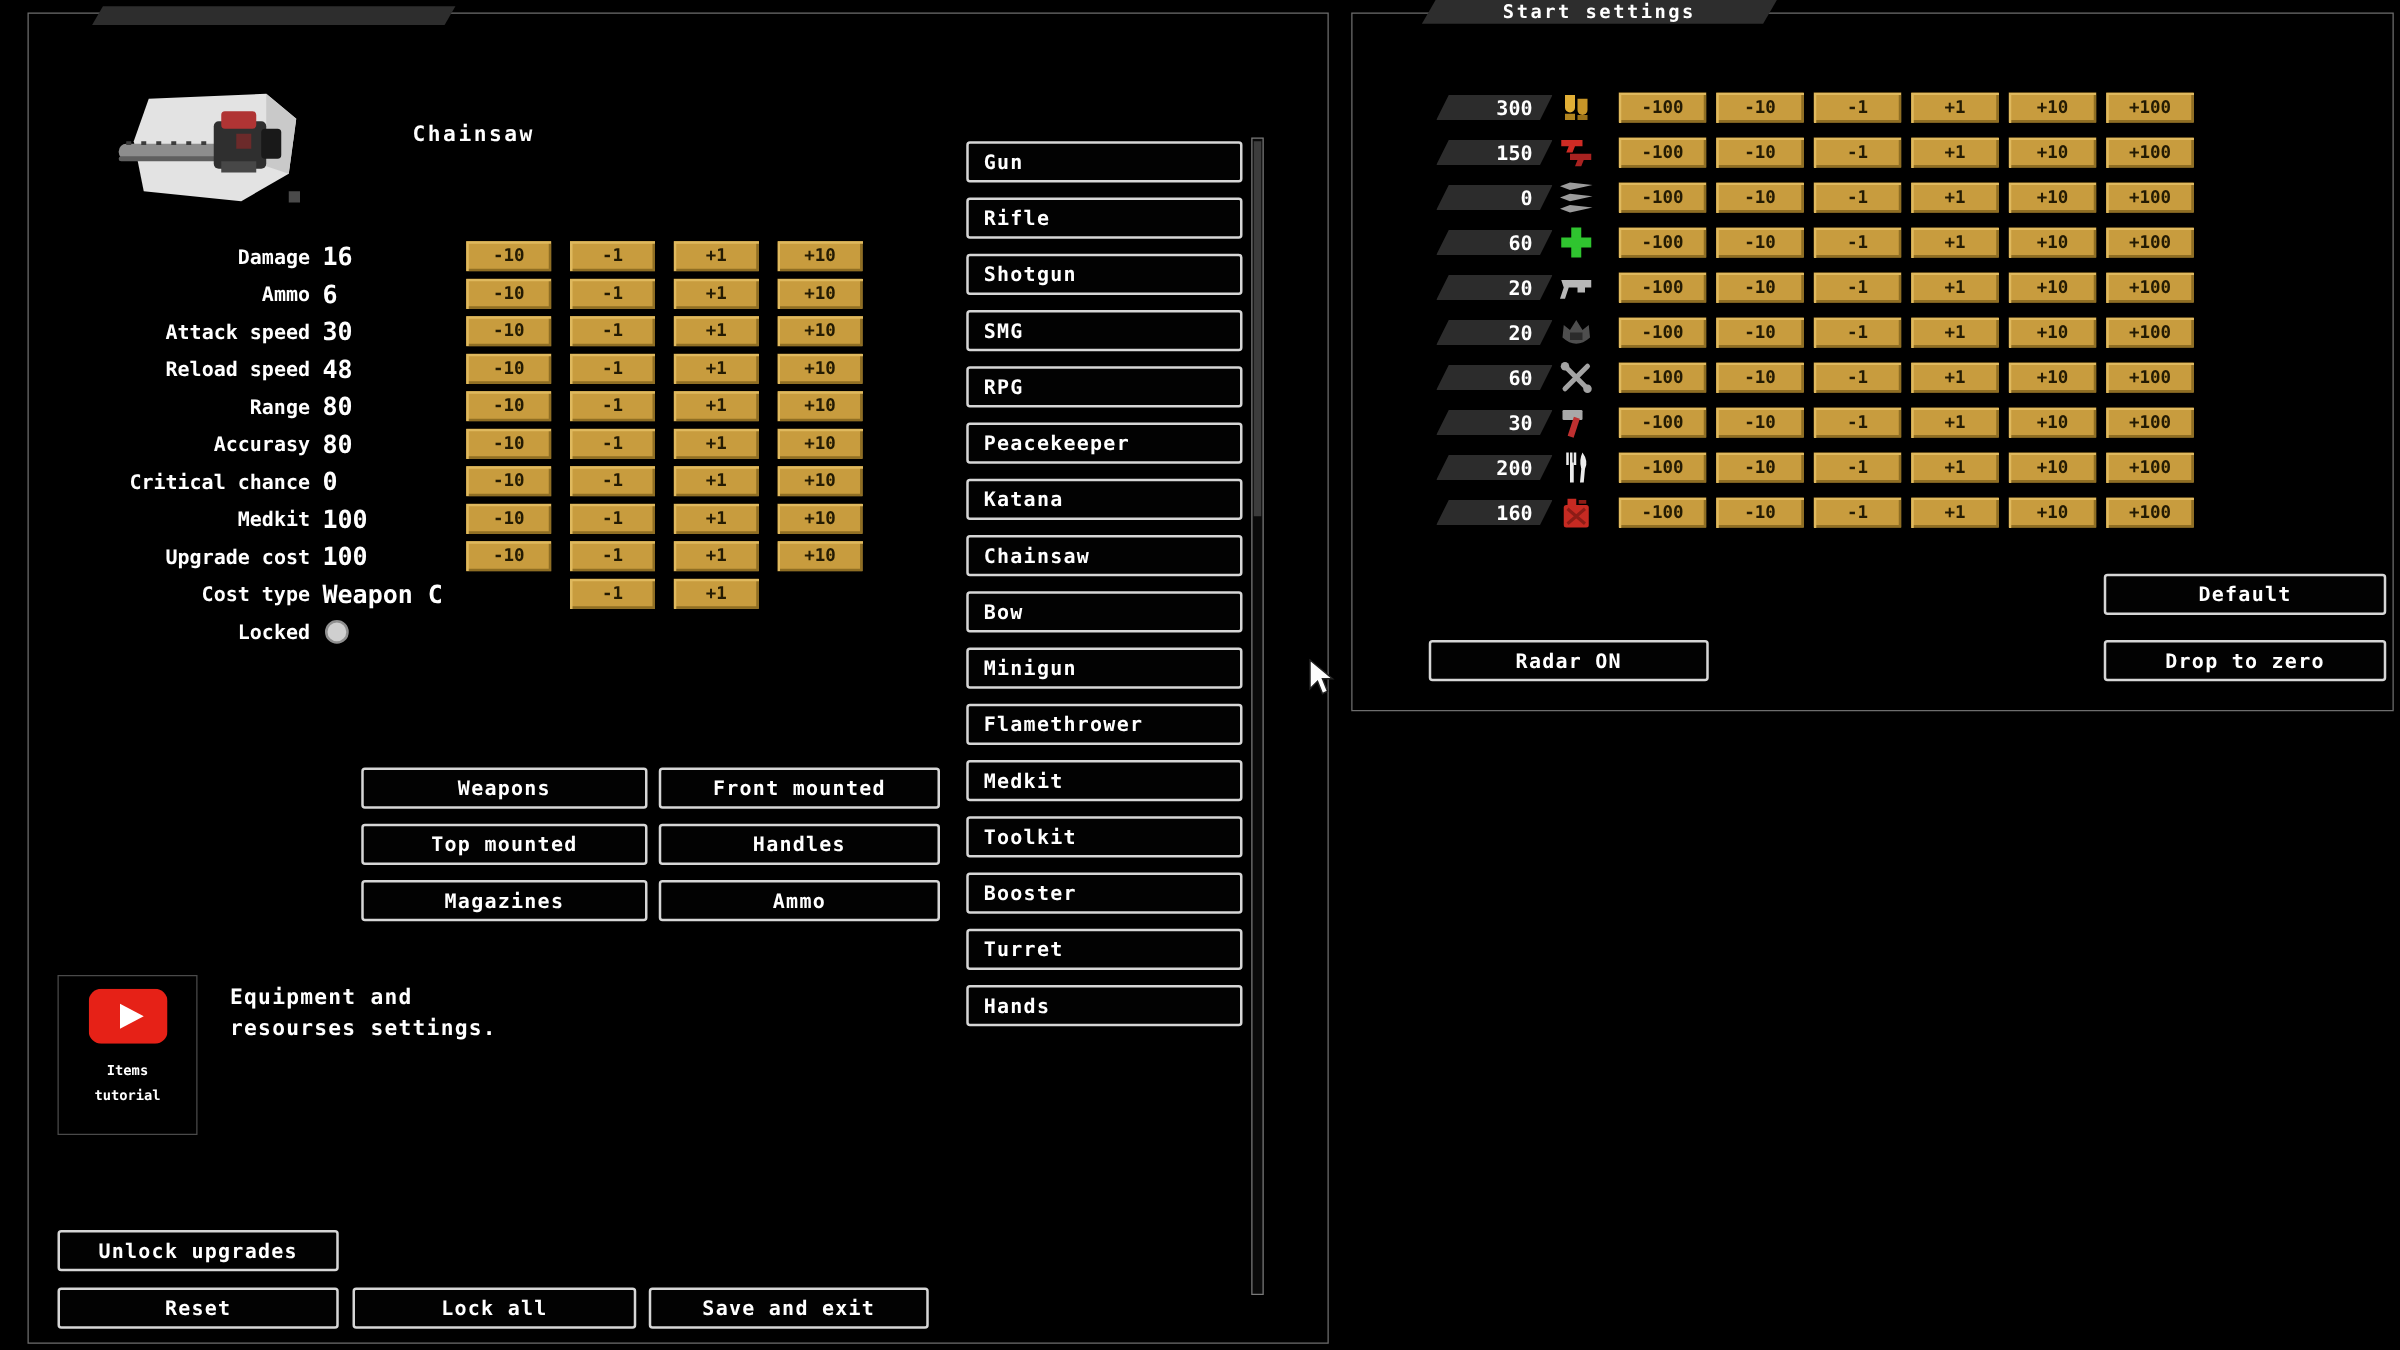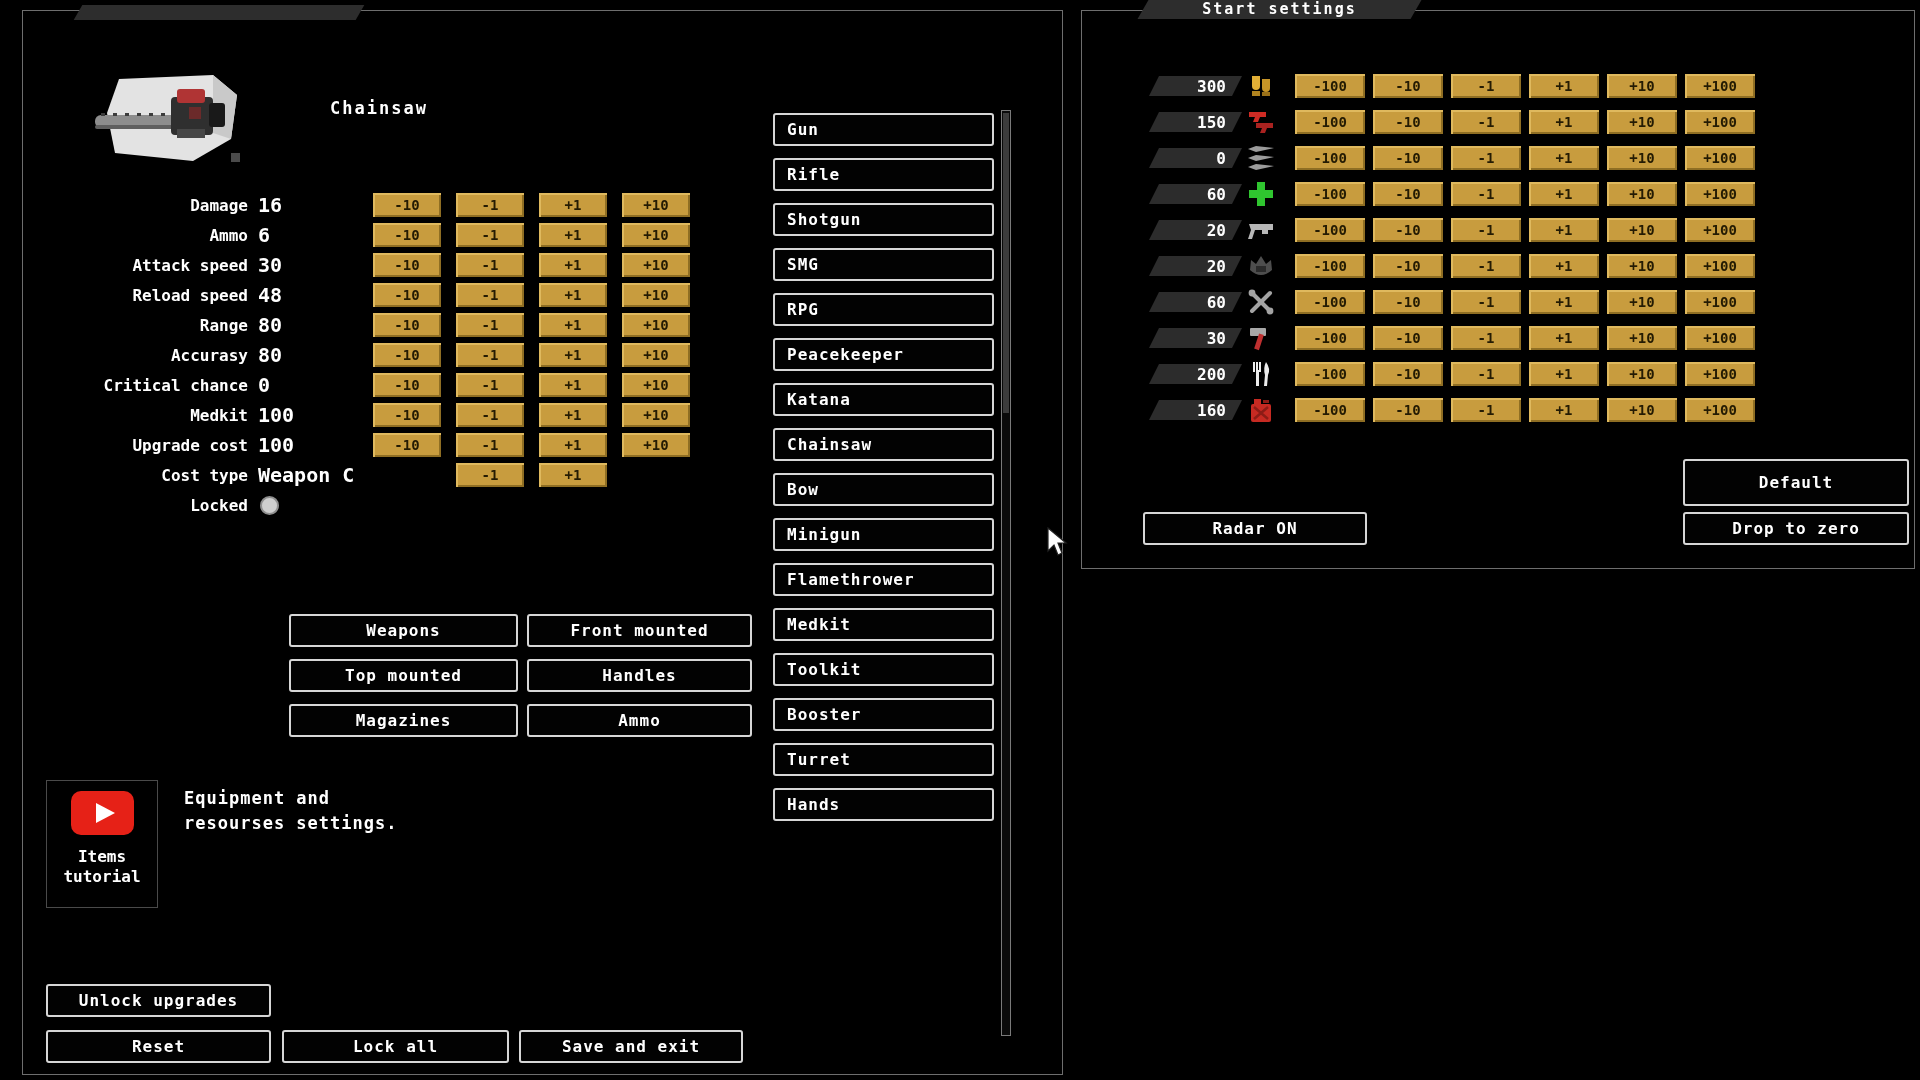--- a/index.html
+++ b/index.html
@@ -47,41 +47,41 @@
   #weapon-list .btn-dark { width:100%; height:33px; margin-bottom:12px;
                            justify-content:flex-start; padding-left:12px; }
 
   #scrollbar { position:absolute; left:1001px; top:110px; width:10px; height:926px;
                border:1px solid #7a7a7a; background:#0a0a0a; z-index:2; }
   #scroll-thumb { position:absolute; left:1px; top:2px; width:6px; height:300px; background:#3c3c3c; }
 
   #tutorial-box { position:absolute; left:46px; top:780px; width:112px; height:128px;
                   border:1px solid #4a4a4a; display:flex; flex-direction:column;
                   align-items:center; padding-top:10px; cursor:pointer; z-index:2; }
-  #tutorial-label { margin-top:8px; font-size:16px; text-align:center;
+  #tutorial-label { margin-top:8px; font-size:11px; text-align:center;
                     white-space:pre-line; line-height:20px; }
   #tutorial-desc { position:absolute; left:184px; top:786px; font-size:17px;
                    white-space:pre-line; line-height:25px; letter-spacing:1px; z-index:2; }
 
   #btn-unlock   { position:absolute; left:46px;  top:984px;  width:225px; height:33px; z-index:2; }
   #btn-reset    { position:absolute; left:46px;  top:1030px; width:225px; height:33px; z-index:2; }
   #btn-lock-all { position:absolute; left:282px; top:1030px; width:227px; height:33px; z-index:2; }
   #btn-save     { position:absolute; left:519px; top:1030px; width:224px; height:33px; z-index:2;text-align:center; }
 
   
   #resources { position:absolute; left:1149px; top:72px; z-index:2; }
   .res-row { display:flex; align-items:center; height:28px; margin-bottom:8px; }
   .res-num { width:93px; height:20px; background:#2c2c2c; color:#fff; font-size:16px;
              clip-path:polygon(10px 0, 100% 0, calc(100% - 10px) 100%, 0 100%);
              display:flex; align-items:center; justify-content:flex-end; padding-right:16px; }
   .res-icon { width:38px; display:flex; justify-content:center; align-items:center; }
   .res-btns { display:flex; gap:8px; margin-left:15px; }
   .res-btns .btn-gold { width:70px; }
 
-  #btn-default { position:absolute; left:1683px; top:459px; width:226px; height:47px; z-index:2; }
+  #btn-default { position:absolute; left:1683px; top:459px; width:226px; height:33px; z-index:2; }
   #btn-radar   { position:absolute; left:1143px; top:512px; width:224px; height:33px; z-index:2; }
   #btn-drop    { position:absolute; left:1683px; top:512px; width:226px; height:33px; z-index:2; }
 
   #cursor { position:absolute; left:1046px; top:527px; z-index:9; }
 </style>
 </head>
 <body>
 
 <div class="screen">
 

